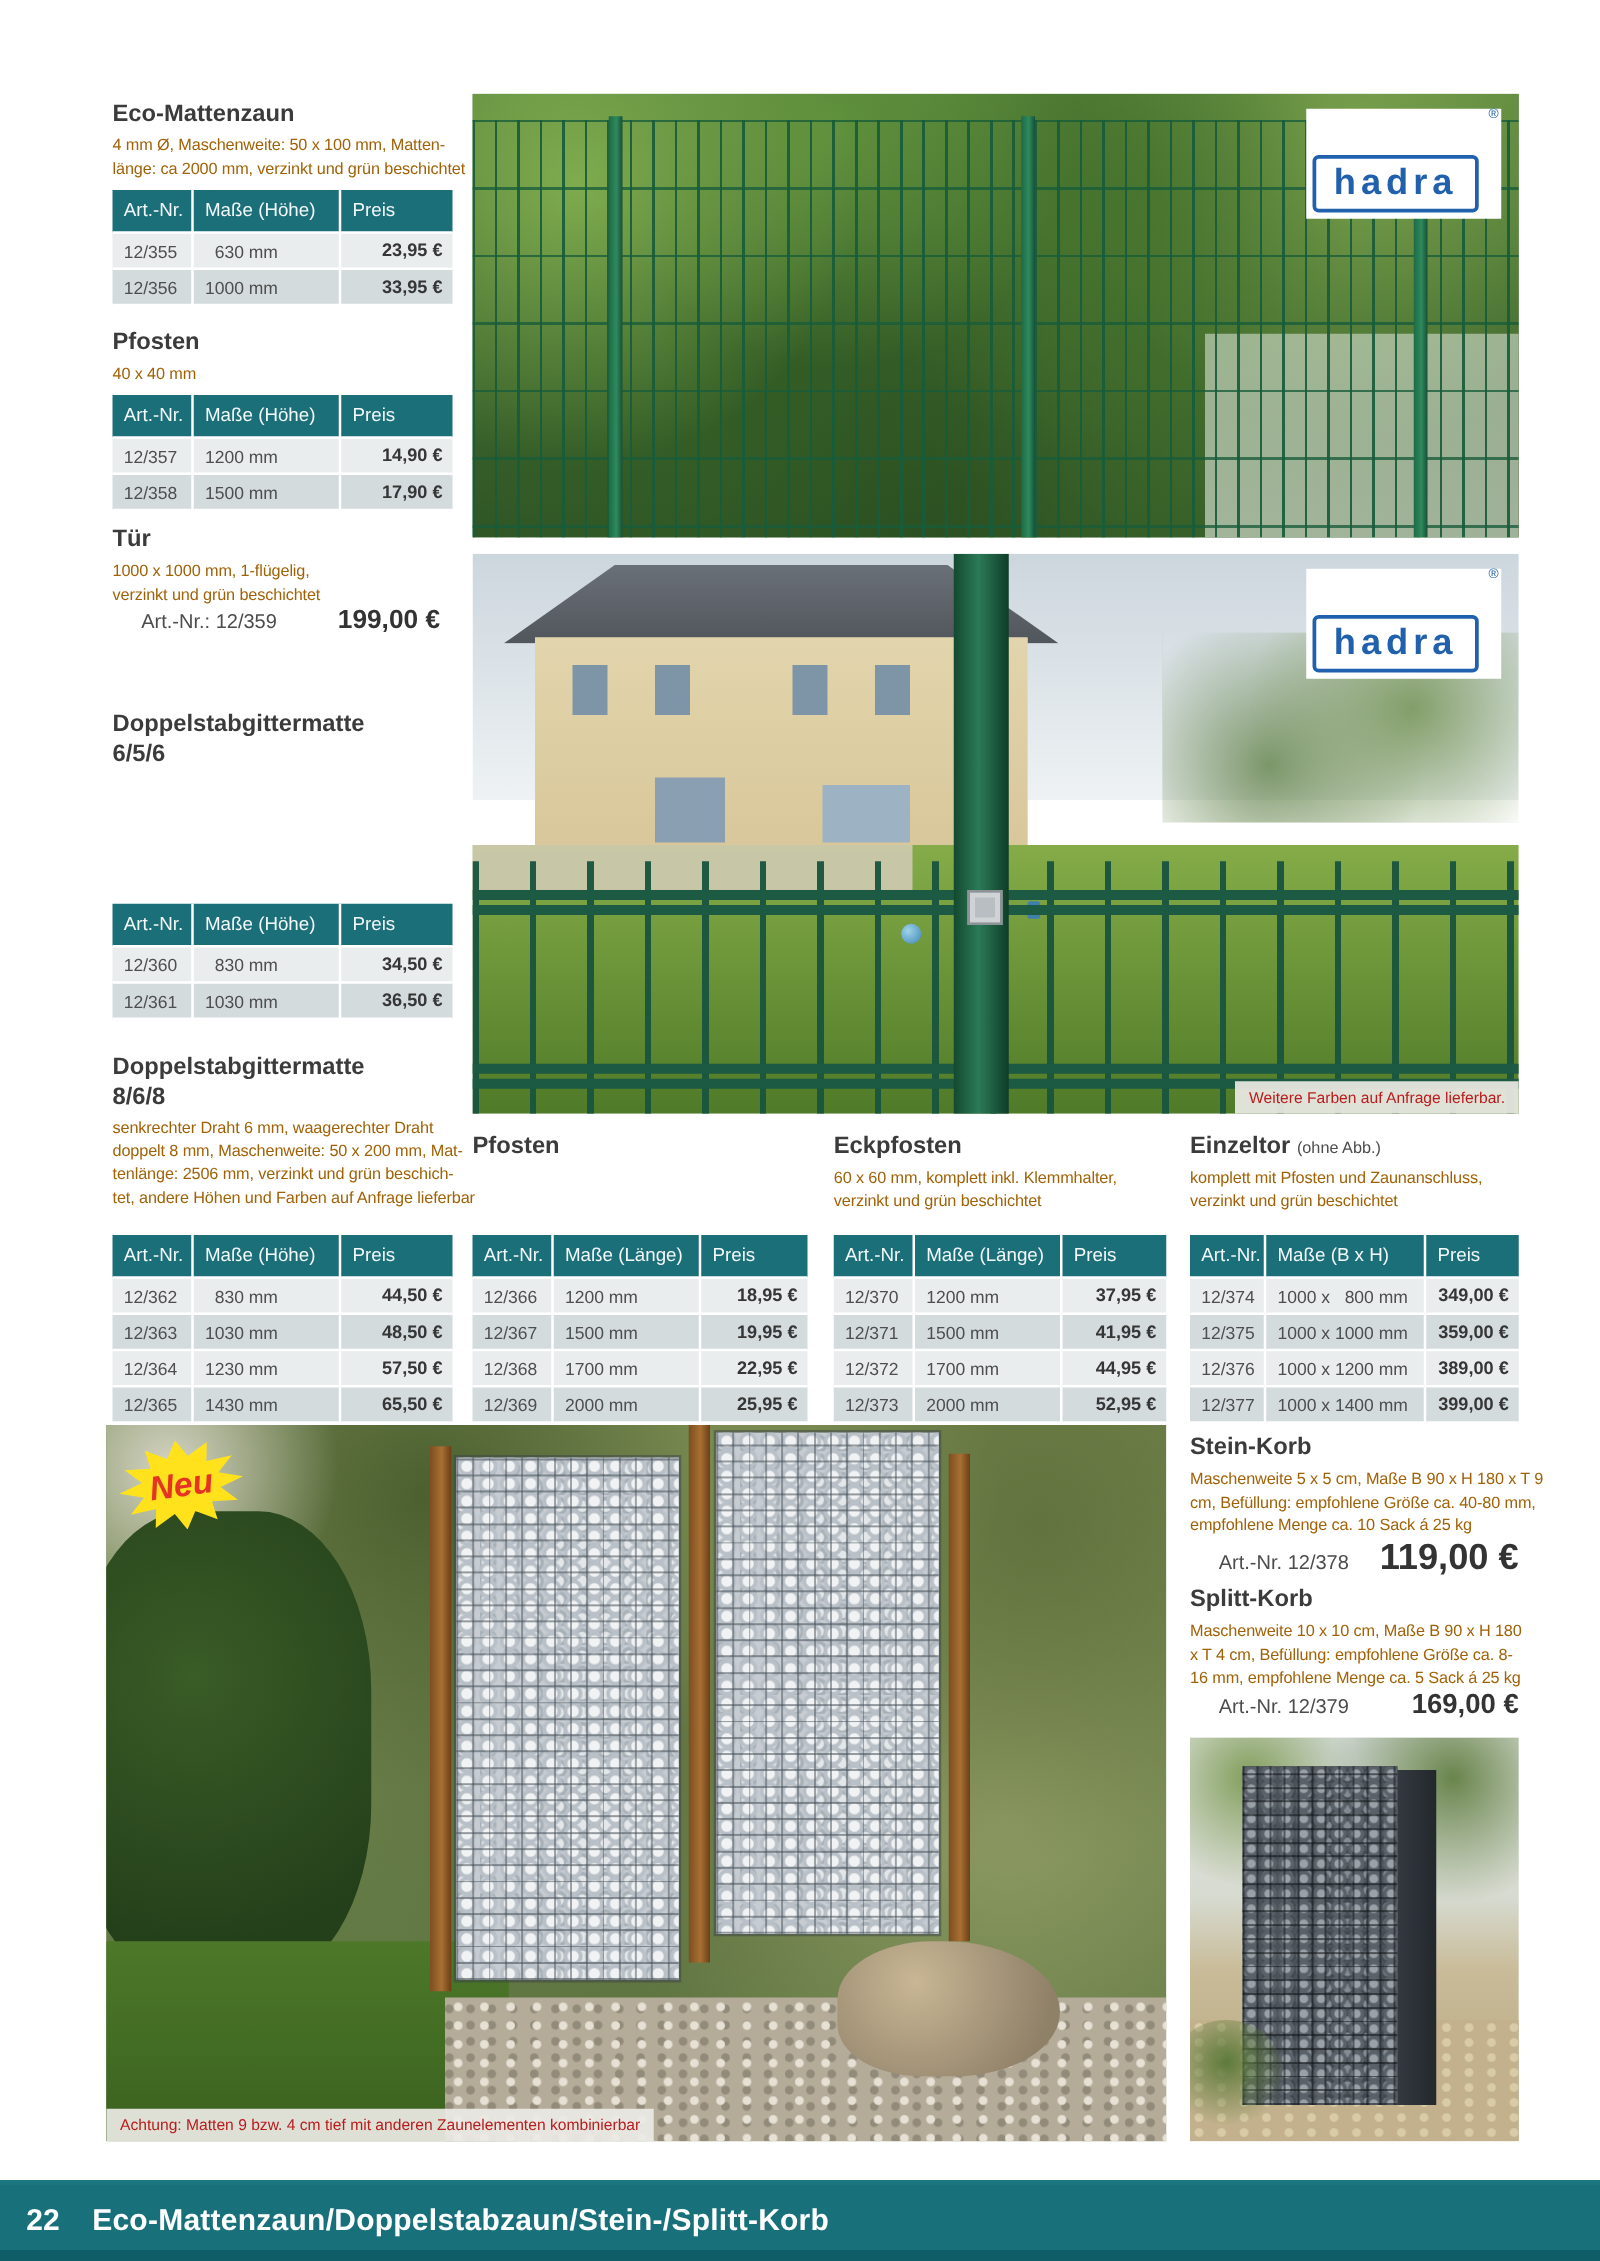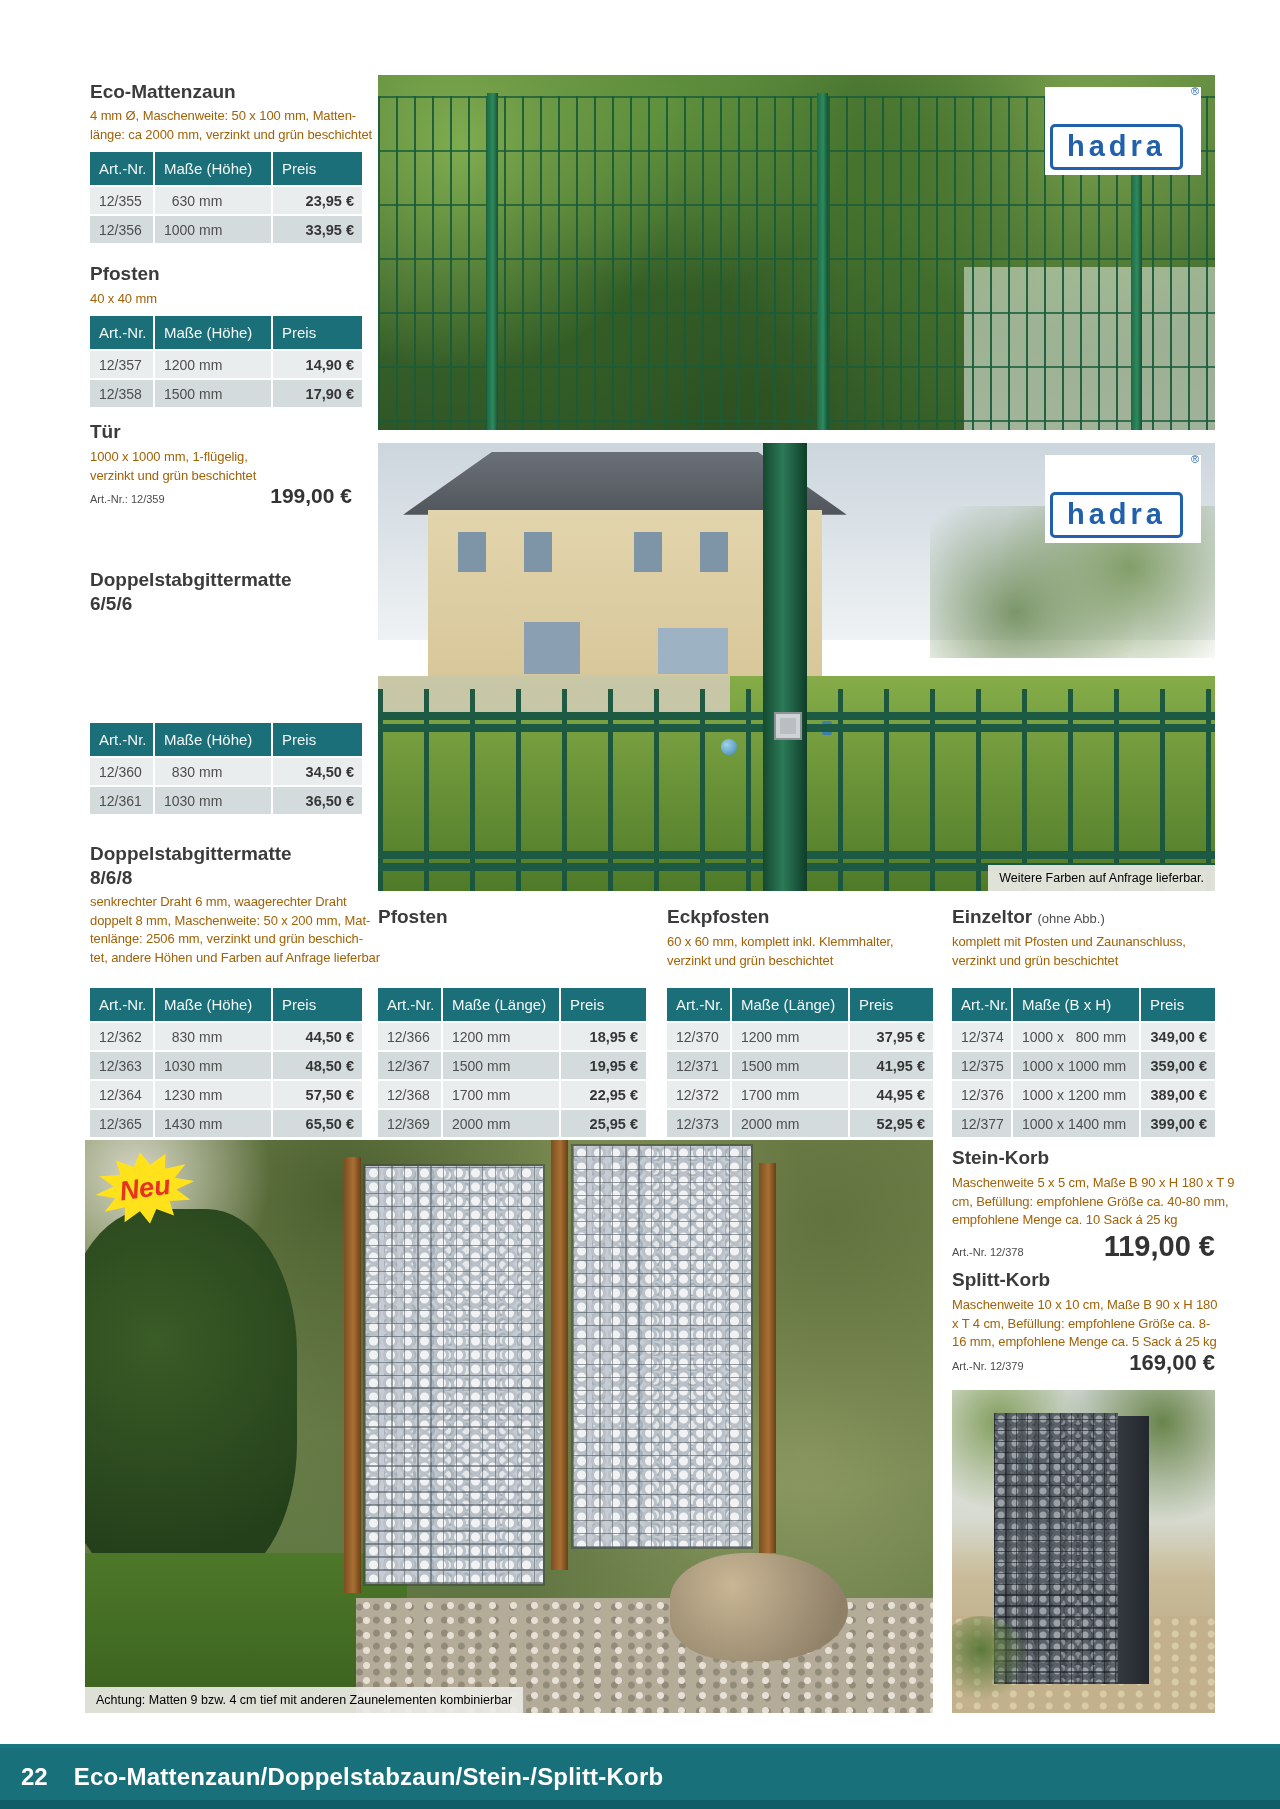--- a/index.html
+++ b/index.html
@@ -3,21 +3,21 @@
 <meta charset="utf-8">
 <style>
   html,body{margin:0;padding:0;background:#ffffff;}
   #page{position:relative;width:1280px;height:1809px;background:#ffffff;overflow:hidden;
         font-family:Liberation Sans, sans-serif;}
 
   
   .h1{position:absolute;font-size:19px;font-weight:700;color:#3b3b3b;line-height:24px;white-space:pre;}
   .desc{position:absolute;font-size:13px;line-height:18.5px;color:#a16207;white-space:pre;letter-spacing:-0.1px;}
   .artline{position:absolute;display:flex;justify-content:space-between;align-items:baseline;}
-  .artline .lbl{font-size:11px;color:#4c4c4c;}
+  .artline .lbl{font-size:16px;color:#4c4c4c;margin-left:23px;}
   .artline .big{font-size:21px;font-weight:700;color:#333;}
   .h-suffix{font-size:13px;font-weight:400;color:#4c4c4c;}
 
   
   table.ptable{position:absolute;border-collapse:collapse;table-layout:fixed;padding-left:28px;}
   .ptable th{background:#1b6f79;color:#f3f8f8;font-weight:400;font-size:15px;text-align:left;
              padding:8px 5px 8px 9px;border-right:2px solid #fff;border-bottom:2px solid #fff;white-space:nowrap;}
   .ptable td{font-size:14px;color:#4e4e4e;padding:2px 5px 2px 9px;height:23px;background:#e9edee;
              border-right:2px solid #fff;border-bottom:2px solid #fff;white-space:nowrap;}
   .ptable tr:nth-child(even) td{background:#d3dbdd;}
@@ -132,21 +132,21 @@
   .hadra-r{position:absolute;top:-2px;right:2px;font-size:11px;color:#2060ad;}
 
   
   .neu-badge{position:absolute;left:10px;top:12px;width:100px;height:72px;}
   .neu-star{position:absolute;inset:0;background:#ffe21c;transform:rotate(-8deg);
     clip-path:polygon(100% 50%,80.9% 58.3%,93.3% 75%,72.6% 72.6%,75% 93.3%,58.3% 80.9%,50% 100%,41.7% 80.9%,25% 93.3%,27.4% 72.6%,6.7% 75%,19.1% 58.3%,0% 50%,19.1% 41.7%,6.7% 25%,27.4% 27.4%,25% 6.7%,41.7% 19.1%,50% 0%,58.3% 19.1%,75% 6.7%,72.6% 27.4%,93.3% 25%,80.9% 41.7%);}
   .neu-text{position:absolute;inset:0;display:flex;align-items:center;justify-content:center;
     color:#e63323;font-weight:700;font-style:italic;font-size:27px;transform:rotate(-8deg);}
 
   
-  .photo-caption{position:absolute;background:rgba(235,234,228,.93);color:#000000;
+  .photo-caption{position:absolute;background:rgba(235,234,228,.93);color:#b91c1c;
     font-size:12.5px;line-height:26px;height:26px;padding:0 11px;white-space:nowrap;}
 
   
   .footer{position:absolute;left:0;top:1744px;width:1280px;height:65px;color:#fff;
     background:linear-gradient(180deg,#1a7681 0 6%,#17707a 6% 86%,#0f5d66 86% 100%);
     display:flex;align-items:center;}
   .footer .pagenum{font-size:24px;font-weight:700;margin-left:21px;}
   .footer .foot-title{font-size:24px;font-weight:700;margin-left:26px;letter-spacing:.2px;}
 </style>
 </head>

